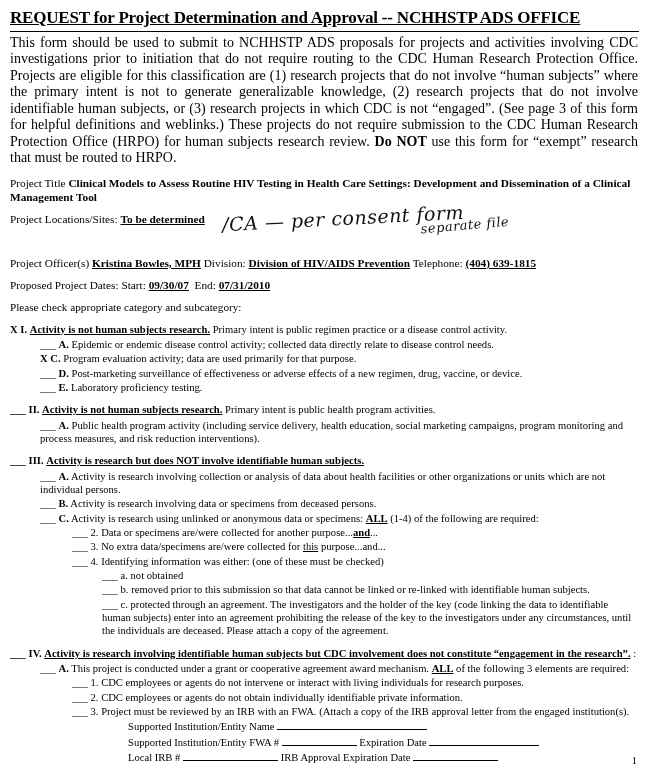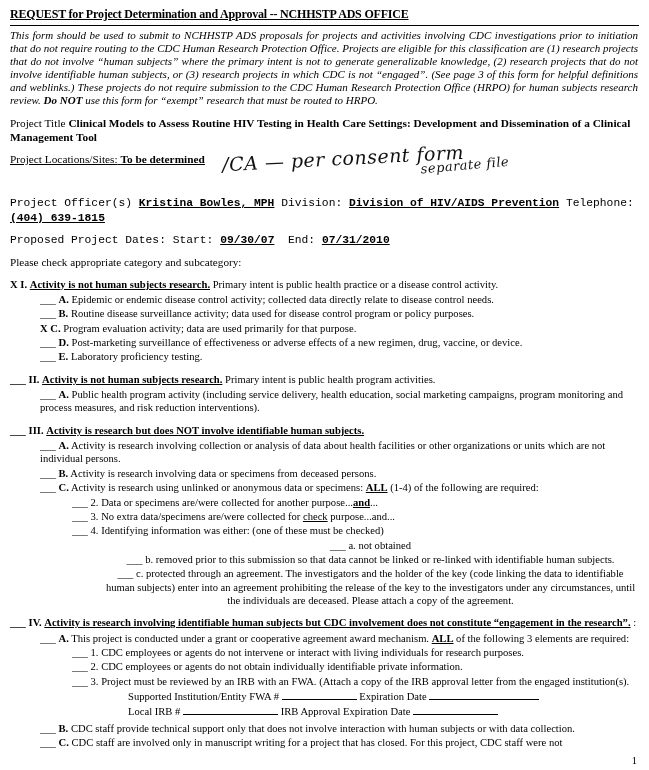--- a/index.html
+++ b/index.html
@@ -19,63 +19,60 @@
     position: relative;
     width: 649px;
     height: 770px;
     padding: 0;
     box-sizing: border-box;
   }
   .inner {
     padding: 6px 10px 0 10px;
   }
   .doc-title {
-    font-size: 12px;
+    font-size: 17px;
     font-weight: bold;
     text-decoration: underline;
     letter-spacing: -0.2px;
     line-height: 1.15;
     margin: 2px 0 3px 0;
   }
   .title-rule {
     border: none;
     border-top: 1px solid #000;
     margin: 0 0 3px 0;
   }
   .intro {
-    font-size: 11px;
+    font-size: 14px;
     line-height: 1.18;
     text-align: justify;
     margin: 0 1px 9px 0;
-    font-style: italic;
   }
   .field-line {
     font-size: 11.3px;
     line-height: 1.35;
     margin: 0 0 7px 0;
-    font-family: Liberation Mono, monospace;
   }
   .field-value {
     font-weight: bold;
   }
   .underline-val {
     text-decoration: underline;
     font-weight: bold;
   }
   .project-title-block {
     font-size: 11.3px;
     line-height: 1.3;
     margin: 0 0 8px 0;
   }
   .loc-row {
     position: relative;
     font-size: 11.3px;
     margin: 0 0 9px 0;
     height: 34px;
-    text-decoration: underline;
   }
   .handwriting {
     position: absolute;
     left: 212px;
     top: -6px;
     font-family: "DejaVu Serif", serif;
     font-style: italic;
     font-size: 19px;
     color: #111;
     transform: rotate(-3deg);
@@ -120,21 +117,20 @@
     padding-left: 0;
   }
   .lvl1 .lbl { font-weight: bold; }
   .lvl2 {
     margin-left: 62px;
     margin-bottom: 1px;
   }
   .lvl3 {
     margin-left: 92px;
     margin-bottom: 1px;
-    text-align: center;
   }
   .u { text-decoration: underline; }
   .b { font-weight: bold; }
   .bu { font-weight: bold; text-decoration: underline; }
   .sig-line {
     display: inline-block;
     border-bottom: 1px solid #000;
     height: 0.9em;
   }
   .inst-rows {
@@ -193,31 +189,26 @@
       <span class="underline-val">07/31/2010</span>
     </div>
 
     <div class="check-instr">Please check appropriate category and subcategory:</div>
 
     <div class="section">
       <div class="sec-head">
         <span class="marker">X</span>
         <span class="b">I.</span>
         <span class="heading">Activity is not human subjects research.</span>
-        <span class="tail">Primary intent is public health practice or a disease control activity.</span>
+        <span class="tail">Primary intent is public regimen practice or a disease control activity.</span>
       </div>
       <div class="lvl1">
         <span>___</span>
         <span class="lbl">A.</span>
         <span>Epidemic or endemic disease control activity; collected data directly relate to disease control needs.</span>
-      </div>
-      <div class="lvl1">
-        <span>___</span>
-        <span class="lbl">B.</span>
-        <span>Routine disease surveillance activity; data used for disease control program or policy purposes.</span>
       </div>
       <div class="lvl1">
         <span class="b">X</span>
         <span class="lbl">C.</span>
         <span>Program evaluation activity; data are used primarily for that purpose.</span>
       </div>
       <div class="lvl1">
         <span>___</span>
         <span class="lbl">D.</span>
         <span>Post-marketing surveillance of effectiveness or adverse effects of a new regimen, drug, vaccine, or device.</span>
@@ -265,21 +256,21 @@
         <span>Activity is research using unlinked or anonymous data or specimens:  <span class="bu">ALL</span> (1-4) of the following are required:</span>
       </div>
       <div class="lvl2">
         <span>___</span>
         <span>2.</span>
         <span>Data or specimens are/were collected for another purpose...<span class="bu">and</span>...</span>
       </div>
       <div class="lvl2">
         <span>___</span>
         <span>3.</span>
-        <span>No extra data/specimens are/were collected for <span class="u">check</span> purpose...and...</span>
+        <span>No extra data/specimens are/were collected for <span class="u">this</span> purpose...and...</span>
       </div>
       <div class="lvl2">
         <span>___</span>
         <span>4.</span>
         <span>Identifying information was either: (one of these must be checked)</span>
       </div>
       <div class="lvl3">
         <span>___</span>
         <span>a.</span>
         <span>not obtained</span>
@@ -318,20 +309,24 @@
         <span>2.</span>
         <span>CDC employees or agents do not obtain individually identifiable private information.</span>
       </div>
       <div class="lvl2">
         <span>___</span>
         <span>3.</span>
         <span>Project must be reviewed by an IRB with an FWA. (Attach a copy of the IRB approval letter from the engaged institution(s).</span>
       </div>
 
       <div class="inst-rows">
+        <div class="row">
+          <span>Supported Institution/Entity Name</span>
+          <span class="sig-line" style="width:150px"></span>
+        </div>
         <div class="row">
           <span>Supported Institution/Entity FWA #</span>
           <span class="sig-line" style="width:75px"></span>
           <span>Expiration Date</span>
           <span class="sig-line" style="width:110px"></span>
         </div>
         <div class="row">
           <span>Local IRB #</span>
           <span class="sig-line" style="width:95px"></span>
           <span>IRB Approval Expiration Date</span>

